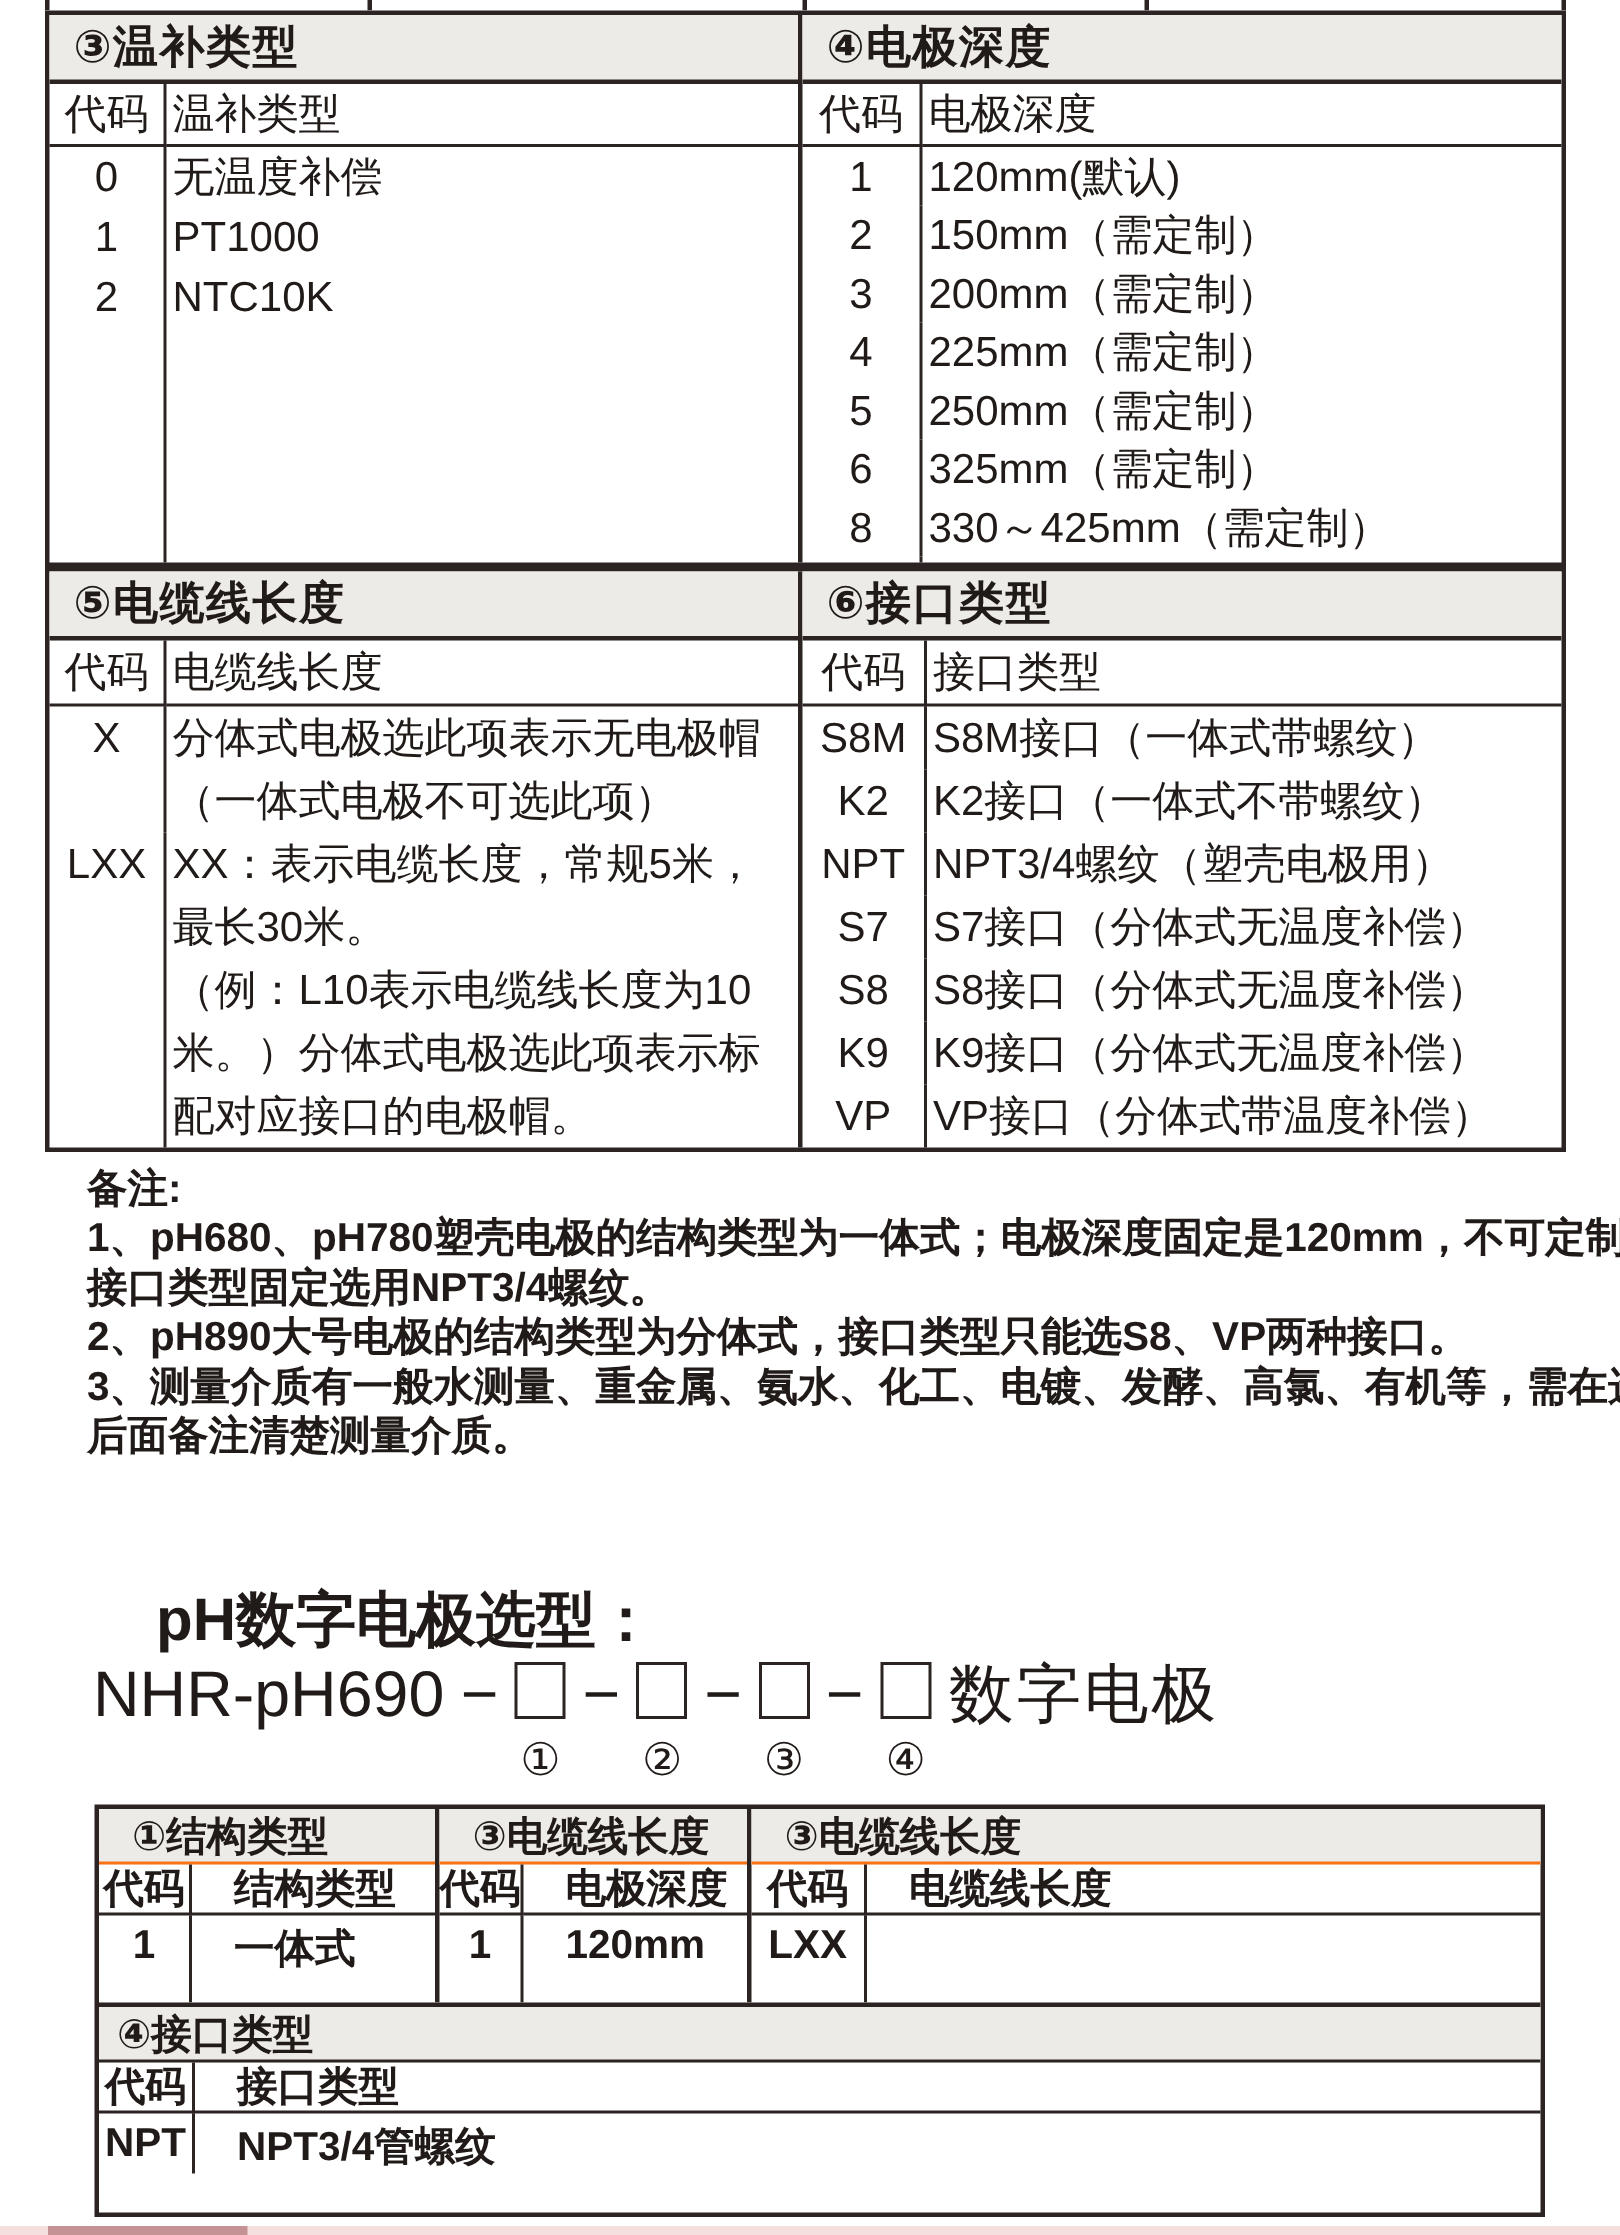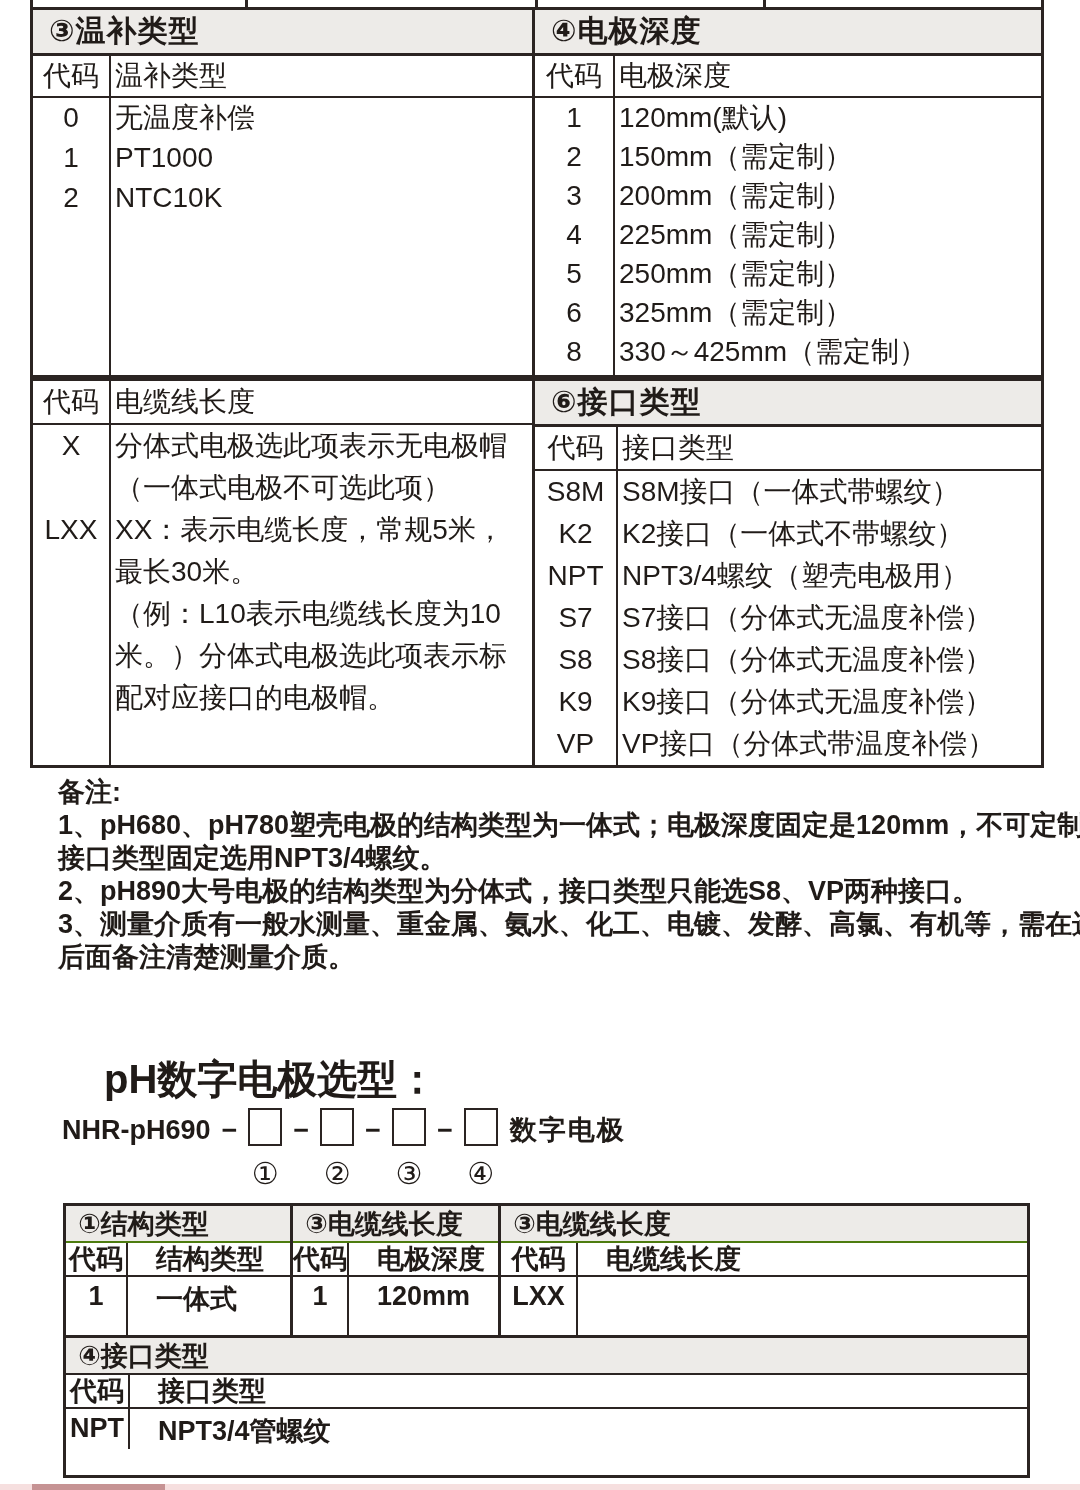--- a/index.html
+++ b/index.html
@@ -38,36 +38,36 @@
   .gc-hdr  { border-bottom:2px solid #2b2422; }
   .gc-top  { align-items:flex-start; line-height:42px; white-space:pre-line; }
 
   
   .notes { position:absolute; left:58px; top:776px; width:1000px; font-size:27px; font-weight:600; }
   .notes .nline { line-height:33px; white-space:nowrap; }
 
   
   .sel-heading { position:absolute; left:60px; top:1052px; font-size:40px; font-weight:700;margin-left:44px; }
   .model-line { position:absolute; left:62px; top:1108px; display:flex; align-items:flex-start; }
-  .model-prefix, .model-suffix, .model-dash { font-size:27px; font-weight:700; line-height:44px; }
+  .model-prefix, .model-suffix, .model-dash { font-size:43px; font-weight:400; line-height:44px; }
   .model-dash { margin:0 11px; }
   .model-suffix { margin-left:12px; letter-spacing:2px; }
   .slot { display:flex; flex-direction:column; align-items:center; }
   .slot-box { width:34px; height:38px; border:2px solid #2b2422; background:#fff; }
   .slot-num { margin-top:10px; font-size:30px; font-weight:400; font-family:"DejaVu Sans","Liberation Sans",sans-serif; }
 
   
   .btable { position:absolute; left:63px; top:1203px; width:967px; height:275px; border:3px solid #2b2422; background:#fff; font-weight:600; }
   .bpart1 { display:flex; height:129px; }
   .bgroup { display:grid; grid-template-rows:37px 34px 1fr; height:100%; }
   .bg1 { width:227px; border-right:3px solid #2b2422; grid-template-columns:62px 1fr; }
   .bg2 { width:208px; border-right:3px solid #2b2422; grid-template-columns:56px 1fr; }
   .bg3 { flex:1; grid-template-columns:77px 1fr; }
-  .bband { grid-column:1 / span 2; background:#edebe8; border-bottom:2px solid #4d7c0f;
-           display:flex; align-items:center; padding-left:12px; font-size:27px; font-weight:700; }
+  .bband { grid-column:1 / span 2; background:#edebe8; border-bottom:2px solid #f97316;
+           display:flex; align-items:center; padding-left:22px; font-size:27px; font-weight:700; }
   .bc { font-size:27px; display:flex; align-items:center; }
   .bc-code { border-right:2px solid #2b2422; justify-content:center; }
   .bc-hdr  { border-bottom:2px solid #2b2422; }
   .bc-val  { padding-left:28px; }
   .bc-top  { align-items:flex-start; }
   .bc-multi { font-size:24px; line-height:30px; white-space:pre-line; padding-top:3px; }
   .bpart2 { display:grid; grid-template-columns:64px 1fr; grid-template-rows:40px 34px 1fr; height:108px; }
   .bband2 { grid-column:1 / span 2; background:#edebe8; border-top:3px solid #2b2422; border-bottom:2px solid #2b2422;
             display:flex; align-items:center; padding-left:12px; font-size:27px; font-weight:700; }
   .bdata2-code { padding-top:4px; }
@@ -130,20 +130,23 @@
         <div class="gc gc-code">8</div>
         <div class="gc gc-val">330～425mm（需定制）</div>
         <div class="gc gc-code"></div>
         <div class="gc gc-val"></div>
       </div>
     </div>
   </div>
 
   <div class="sec secB">
     <div class="half half-l">
+      <div class="band">
+        <span>⑤电缆线长度</span>
+      </div>
       <div class="grid g-cable">
         <div class="gc gc-code gc-hdr">代码</div>
         <div class="gc gc-val gc-hdr">电缆线长度</div>
         <div class="gc gc-code gc-top">X</div>
         <div class="gc gc-val gc-top">分体式电极选此项表示无电极帽
 （一体式电极不可选此项）</div>
         <div class="gc gc-code gc-top">LXX</div>
         <div class="gc gc-val gc-top">XX：表示电缆长度，常规5米，
 最长30米。
 （例：L10表示电缆线长度为10

